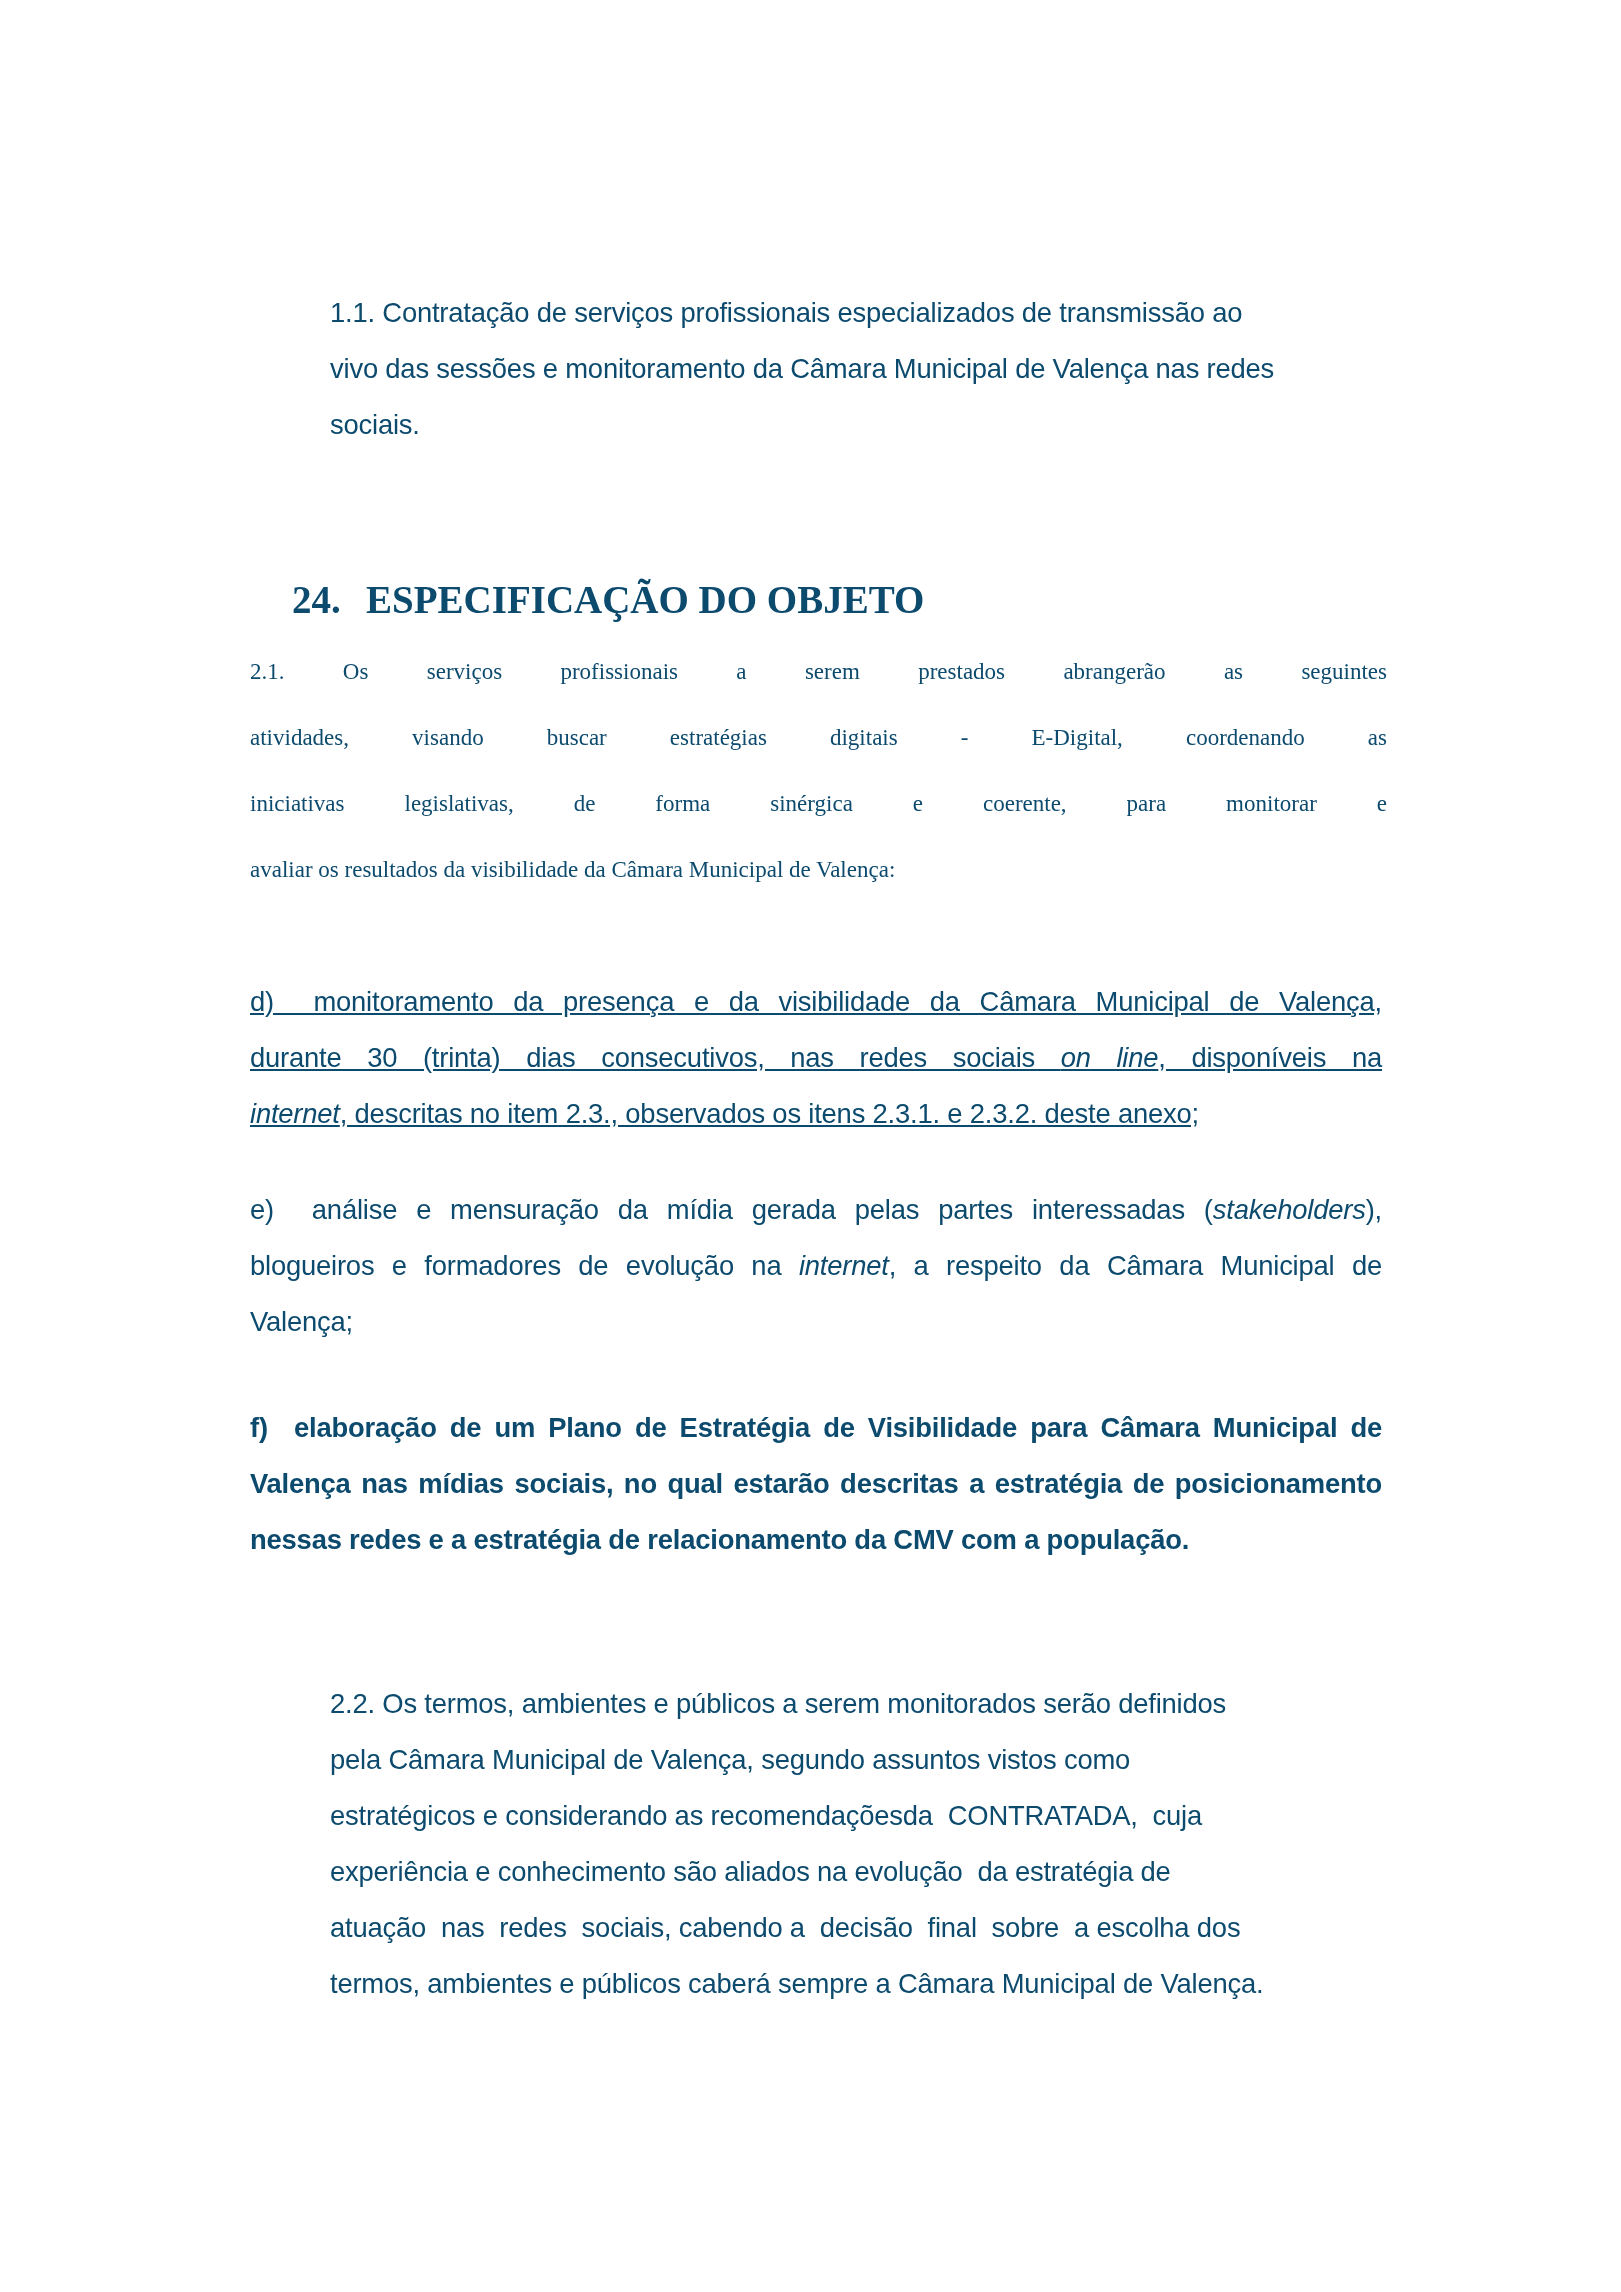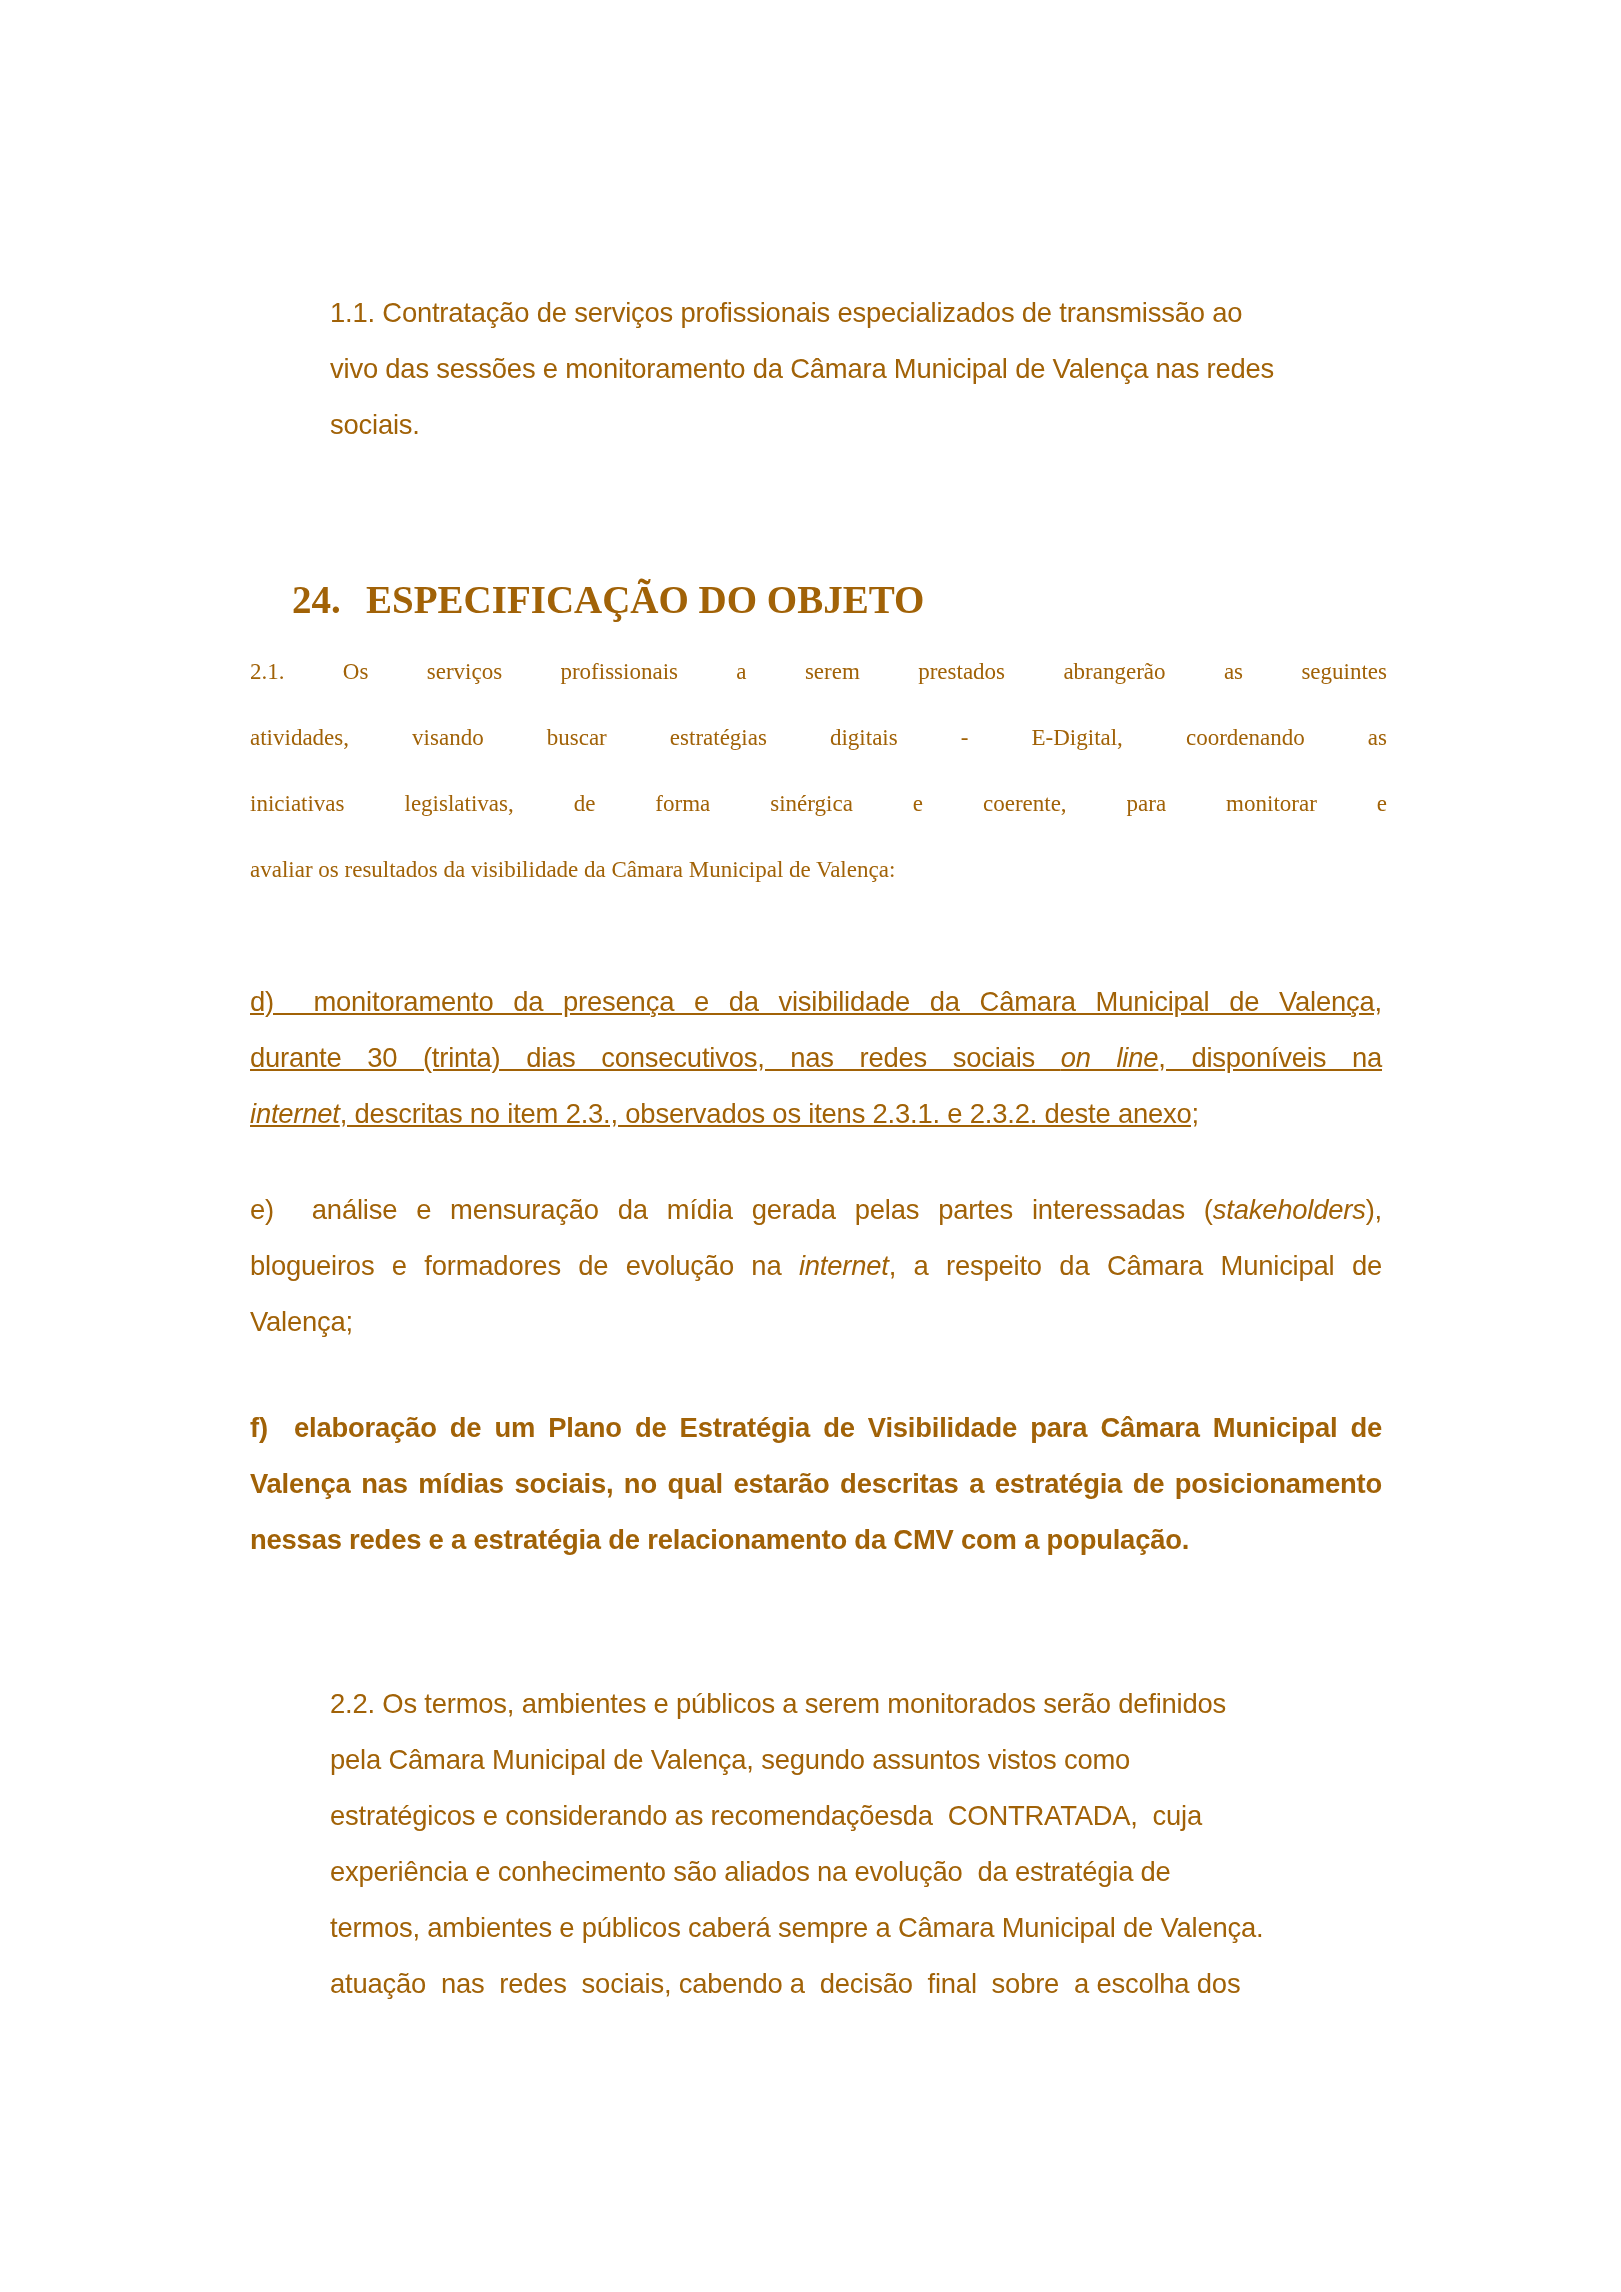--- a/index.html
+++ b/index.html
@@ -5,21 +5,21 @@
   html, body {
     margin: 0;
     padding: 0;
     background: #ffffff;
   }
   .page {
     position: relative;
     width: 1621px;
     height: 2293px;
     background: #ffffff;
-    color: #a16207;
+    color: #0c4a6e;
     overflow: hidden;
   }
   .block {
     position: absolute;
   }
   .sans {
     font-family: "Liberation Sans", sans-serif;
     font-size: 27.4px;
     line-height: 56px;
     letter-spacing: -0.2px;
@@ -92,18 +92,18 @@
       <div class="line j"><span>f)&nbsp; elaboração de um Plano de Estratégia de Visibilidade para Câmara Municipal de</span></div>
       <div class="line j"><span>Valença nas mídias sociais, no qual estarão descritas a estratégia de posicionamento</span></div>
       <div class="line"><span>nessas redes e a estratégia de relacionamento da CMV com a população.</span></div>
     </div>
 
   <div class="block sans plain" style="left:330px; top:1676px; width:1044px;">
       <div class="line"><span>2.2. Os termos, ambientes e públicos a serem monitorados serão definidos</span></div>
       <div class="line"><span>pela Câmara Municipal de Valença, segundo assuntos vistos como</span></div>
       <div class="line"><span>estratégicos e considerando as recomendaçõesda  CONTRATADA,  cuja</span></div>
       <div class="line"><span>experiência e conhecimento são aliados na evolução  da estratégia de</span></div>
+      <div class="line"><span>atuação  nas  redes  sociais, cabendo a  decisão  final  sobre  a escolha dos</span></div>
       <div class="line"><span>termos, ambientes e públicos caberá sempre a Câmara Municipal de Valença.</span></div>
-      <div class="line"><span>atuação  nas  redes  sociais, cabendo a  decisão  final  sobre  a escolha dos</span></div>
     </div>
 
 </div>
 
 
 </body></html>

